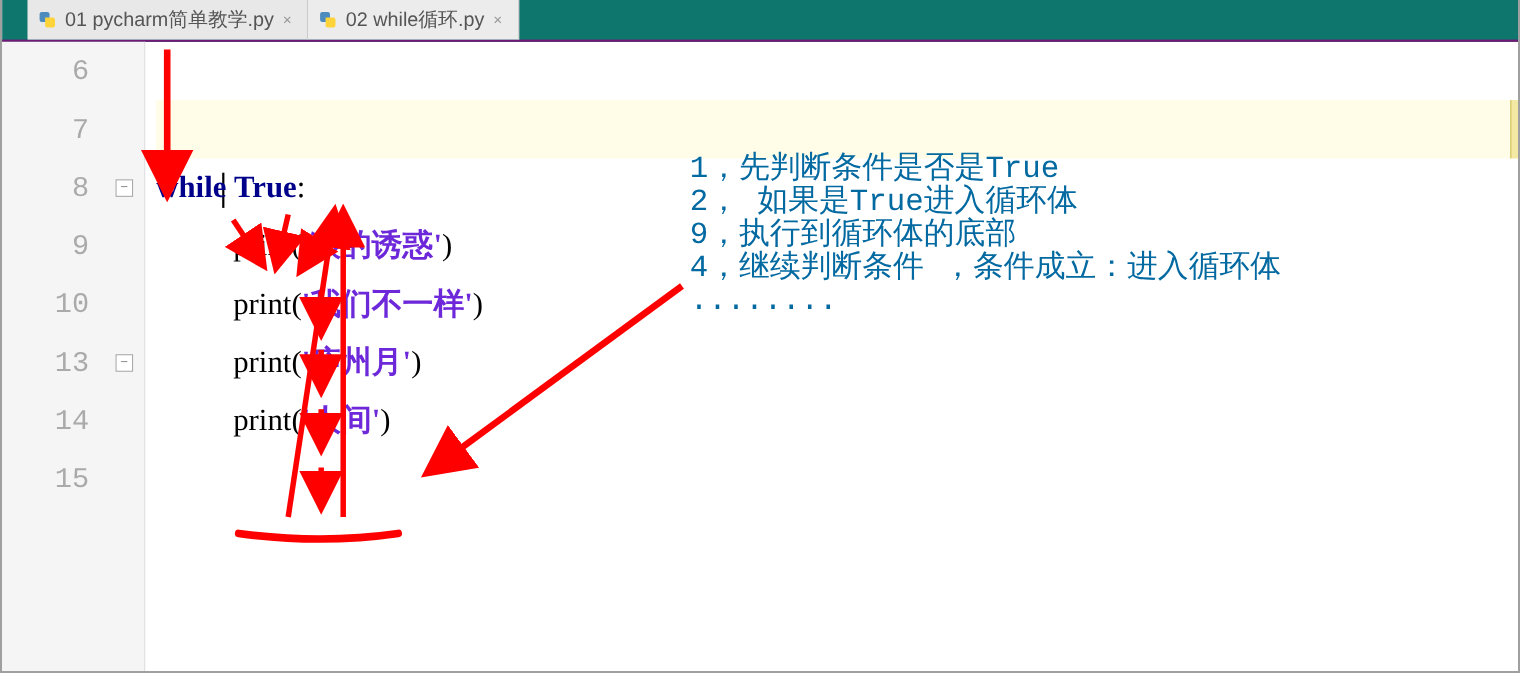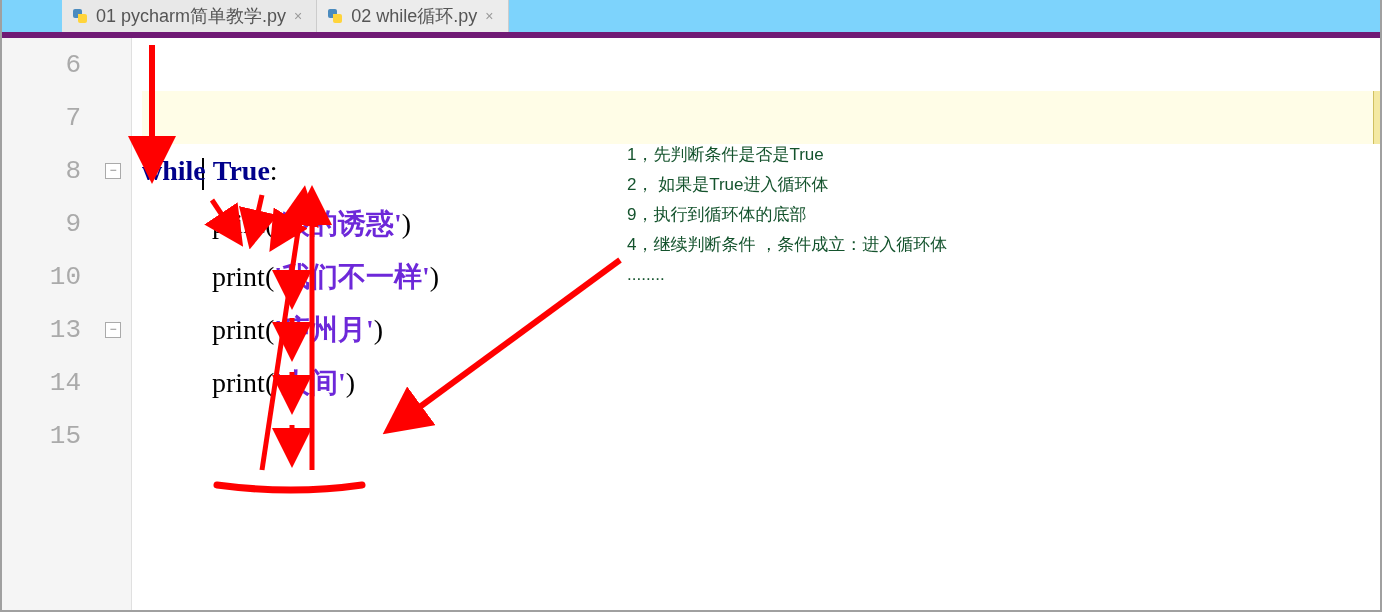--- a/index.html
+++ b/index.html
@@ -15,24 +15,24 @@
       border: 2px solid #a0a0a0;
       border-top: none;
       width: 100%;
       height: 100%;
       position: relative;
       background: #fff;
     }
     .tabs {
       display: flex;
       height: 38px;
-      background: #7dd3fc;
-      border-bottom: 6px solid #701a75;
+      background: #0f766e;
+      border-bottom: 2px solid #701a75;
       align-items: stretch;
-      padding-left: 60px;
+      padding-left: 23px;
     }
     .tab {
       display: flex;
       align-items: center;
       padding: 0 14px 0 10px;
       border-right: 1px solid #ccc;
       font-size: 18px;
       color: #555;
       gap: 8px;
       cursor: pointer;
@@ -135,23 +135,23 @@
       background: #000;
       vertical-align: middle;
       margin-left: 4px;
     }
     .kw { color: #00008b; font-weight: bold; }
     .fn { color: #000; }
     .paren { color: #000; }
     .str { color: #6d28d9; font-weight: bold; }
     .annotations {
       position: absolute;
-      font-family: Liberation Sans, sans-serif;
-      font-size: 17px;
-      color: #14532d;
+      font-family: Liberation Mono, monospace;
+      font-size: 28px;
+      color: #0369a1;
     }
     .annotations .line {
       white-space: pre;
       line-height: 30px;
     }
     svg.overlay {
       position: absolute;
       top: 0;
       left: 0;
       width: 1382px;

